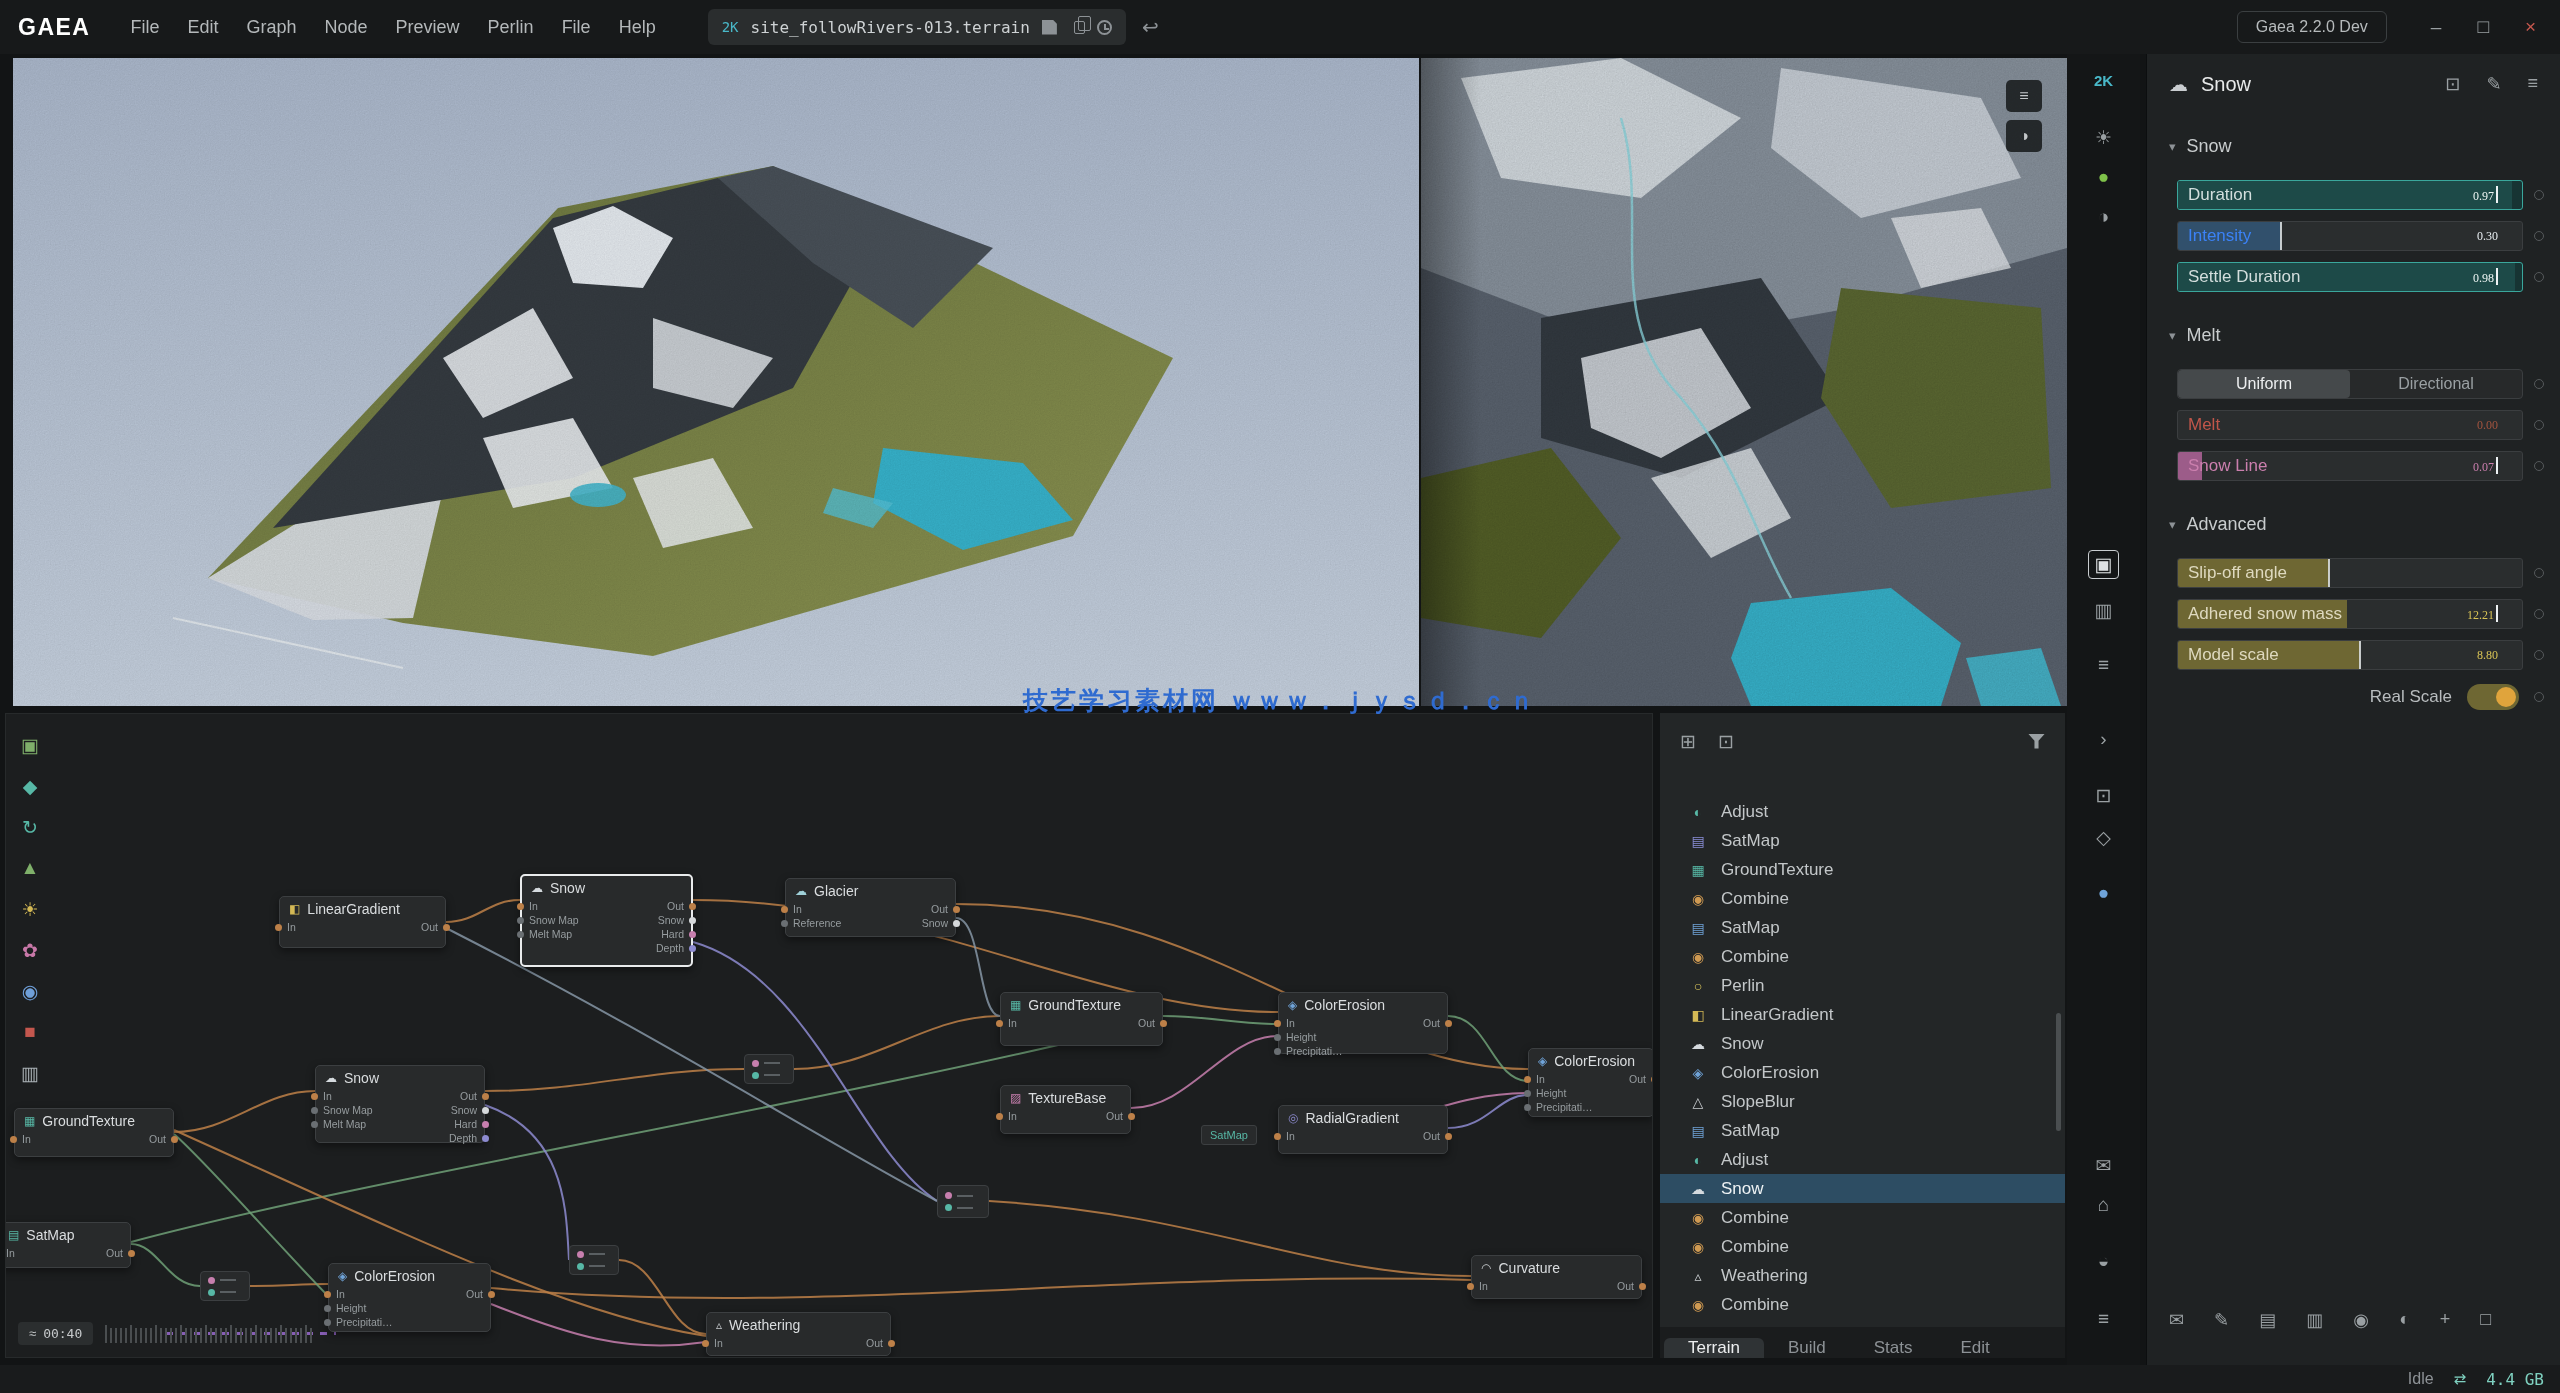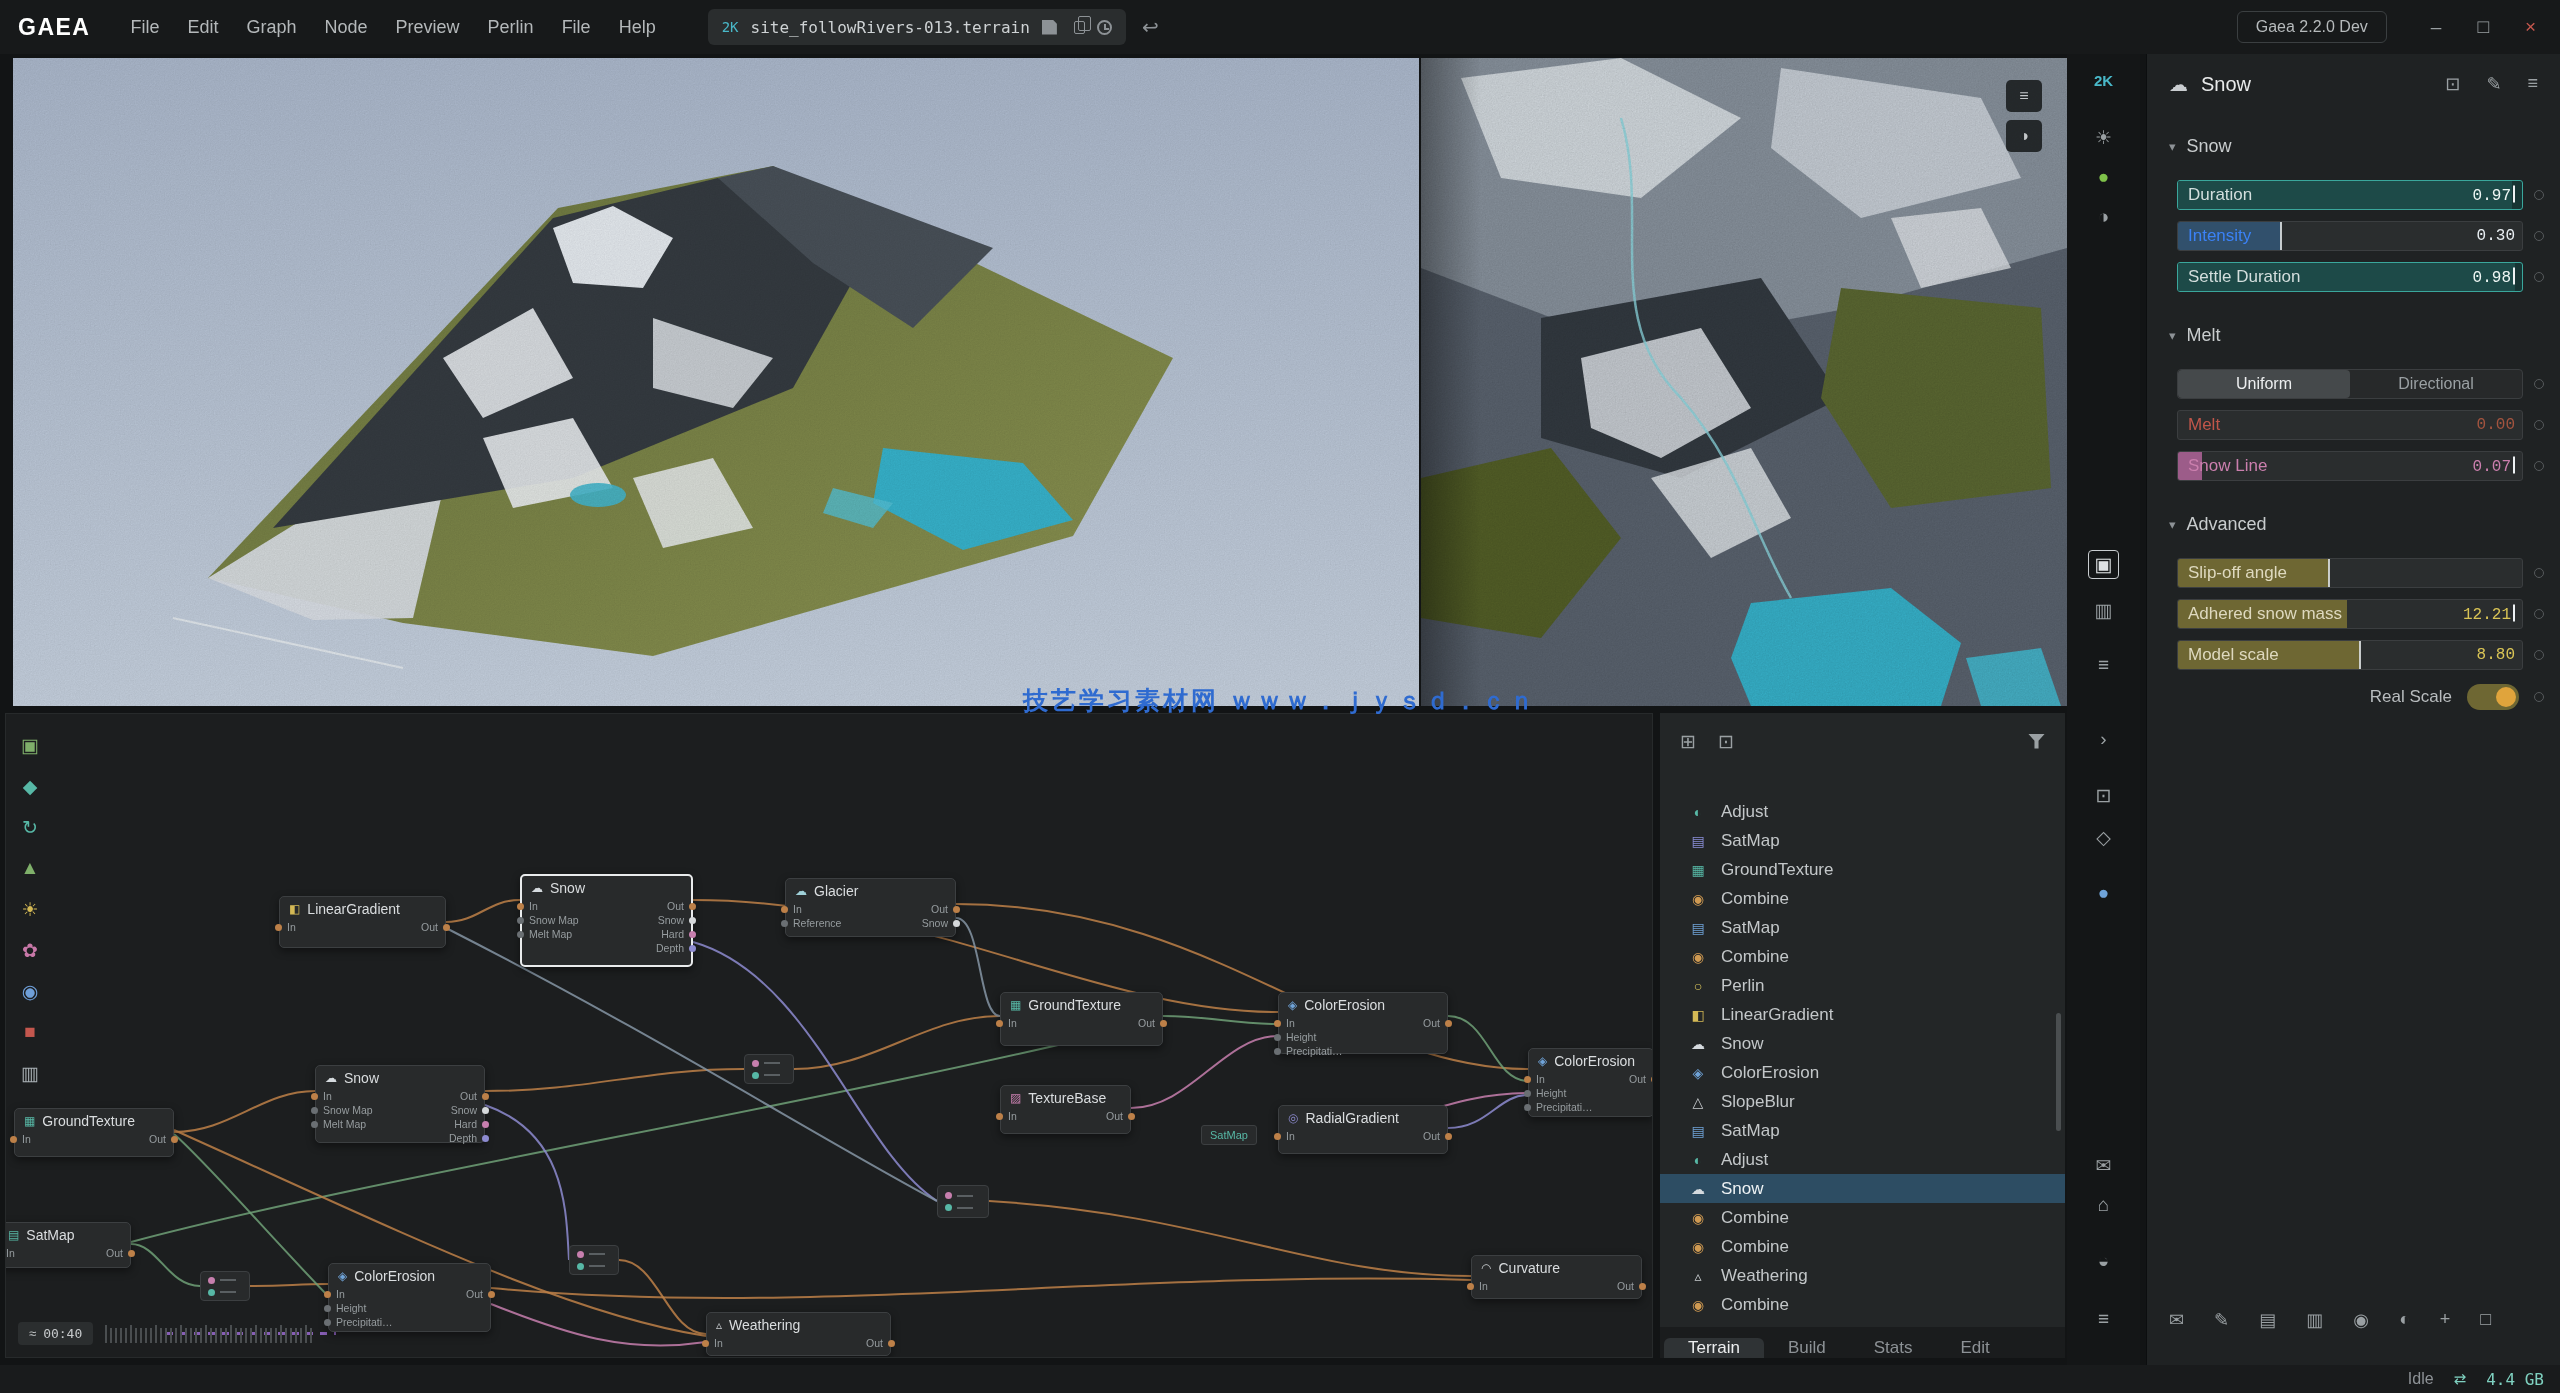--- a/index.html
+++ b/index.html
@@ -89,21 +89,21 @@
   .pp-header{height:60px;display:flex;align-items:center;gap:13px;padding:0 22px}
   .pp-cloud{font-size:19px;color:#c9cdd0}
   .pp-title{font-size:20px;color:#e8eaea}
   .pp-hicons{margin-left:auto;display:flex;gap:26px;font-size:18px;color:#9aa0a3}
   .pp-sec-h{display:flex;align-items:center;gap:11px;padding:22px 22px 12px;font-size:18px;color:#c8cccd}
   .pp-chev{color:#8d9296;font-size:13px}
   .prow-wrap{display:flex;align-items:center;gap:11px;margin:11px 16px 11px 30px}
   .prow{position:relative;flex:1;height:30px;background:#2a2d2e;border:1px solid #3b3e40;border-radius:3px;overflow:hidden}
   .prow-fill{position:absolute;left:0;top:0;bottom:0}
   .prow-label{position:absolute;left:10px;top:50%;transform:translateY(-50%);font-size:17px;white-space:nowrap}
-  .prow-value{position:absolute;right:7px;top:50%;transform:translateY(-50%);font-size:16px;font-family:Liberation Mono, monospace}
+  .prow-value{position:absolute;right:24px;top:50%;transform:translateY(-50%);font-size:12px;font-family:Liberation Serif, serif}
   .phandle{position:absolute;top:0;bottom:0;width:2px;background:#d7dbdd;opacity:.9}
   .pcursor{display:inline-block;width:2px;height:17px;background:#eef2f4;margin-left:2px;vertical-align:-3px}
   .reset{width:10px;height:10px;border:1.6px solid #55595b;border-radius:50%;flex:none}
   .segment{flex:1;height:30px;display:flex;background:#27292a;border:1px solid #3b3e40;border-radius:4px;overflow:hidden}
   .seg-opt{flex:1;display:flex;align-items:center;justify-content:center;font-size:16px;color:#9aa0a3}
   .seg-opt.selected{background:#45494b;color:#eceeef;border-radius:4px}
   .toggle-row{display:flex;align-items:center;justify-content:flex-end;gap:15px;margin:14px 16px 0 30px}
   .toggle-label{font-size:17px;color:#b9bdbf}
   .switch{width:52px;height:26px;border-radius:13px;background:#6e6733;position:relative}
   .knob{position:absolute;right:3px;top:3px;width:20px;height:20px;border-radius:50%;background:#e0a43c}

